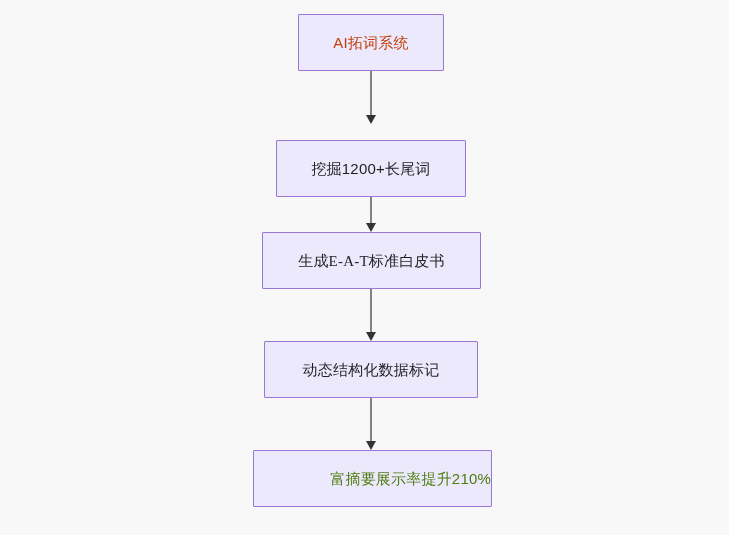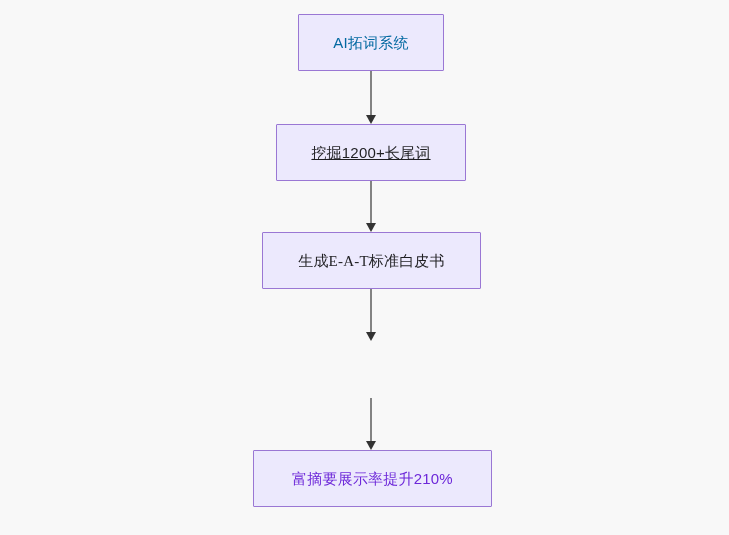--- a/index.html
+++ b/index.html
@@ -68,25 +68,28 @@
       <div class="edge-head" style="top: 42px; border-top-color: rgb(51, 51, 51);"></div>
     </div>
     <div class="edge" style="left: 371px; top: 289px;">
       <div class="edge-line" style="height: 43px; background: rgb(131, 131, 131);"></div>
       <div class="edge-head" style="top: 43px; border-top-color: rgb(51, 51, 51);"></div>
     </div>
     <div class="edge" style="left: 371px; top: 398px;">
       <div class="edge-line" style="height: 43px; background: rgb(131, 131, 131);"></div>
       <div class="edge-head" style="top: 43px; border-top-color: rgb(51, 51, 51);"></div>
     </div>
-    <div class="node" style="left: 298px; top: 14px; width: 146px; height: 57px; background: rgb(236, 233, 253); border-color: rgb(154, 119, 212); color: #0369a1;">
+    <div class="node" style="left: 298px; top: 14px; width: 146px; height: 57px; background: rgb(236, 233, 253); border-color: rgb(154, 119, 212); color: #c2410c;">
       <span>AI拓词系统</span>
     </div>
-    <div class="node" style="left: 276px; top: 124px; width: 190px; height: 57px; background: rgb(236, 233, 253); border-color: rgb(154, 119, 212); color: rgb(31, 31, 34); text-decoration: underline;">
+    <div class="node" style="left: 276px; top: 140px; width: 190px; height: 57px; background: rgb(236, 233, 253); border-color: rgb(154, 119, 212); color: rgb(31, 31, 34);">
       <span>挖掘1200+长尾词</span>
     </div>
     <div class="node" style="left: 262px; top: 232px; width: 219px; height: 57px; background: rgb(236, 233, 253); border-color: rgb(154, 119, 212); color: rgb(31, 31, 34); font-family: Liberation Serif, serif;">
       <span>生成E-A-T标准白皮书</span>
     </div>
-    <div class="node" style="left: 253px; top: 450px; width: 239px; height: 57px; background: rgb(236, 233, 253); border-color: rgb(154, 119, 212); color: #6d28d9;">
+    <div class="node" style="left: 264px; top: 341px; width: 214px; height: 57px; background: rgb(236, 233, 253); border-color: rgb(154, 119, 212); color: rgb(31, 31, 34);">
+      <span>动态结构化数据标记</span>
+    </div>
+    <div class="node" style="left: 253px; top: 450px; width: 239px; height: 57px; background: rgb(236, 233, 253); border-color: rgb(154, 119, 212); color: #4d7c0f; justify-content: flex-end;">
       <span>富摘要展示率提升210%</span>
     </div>
   </div>
 
 </body></html>

